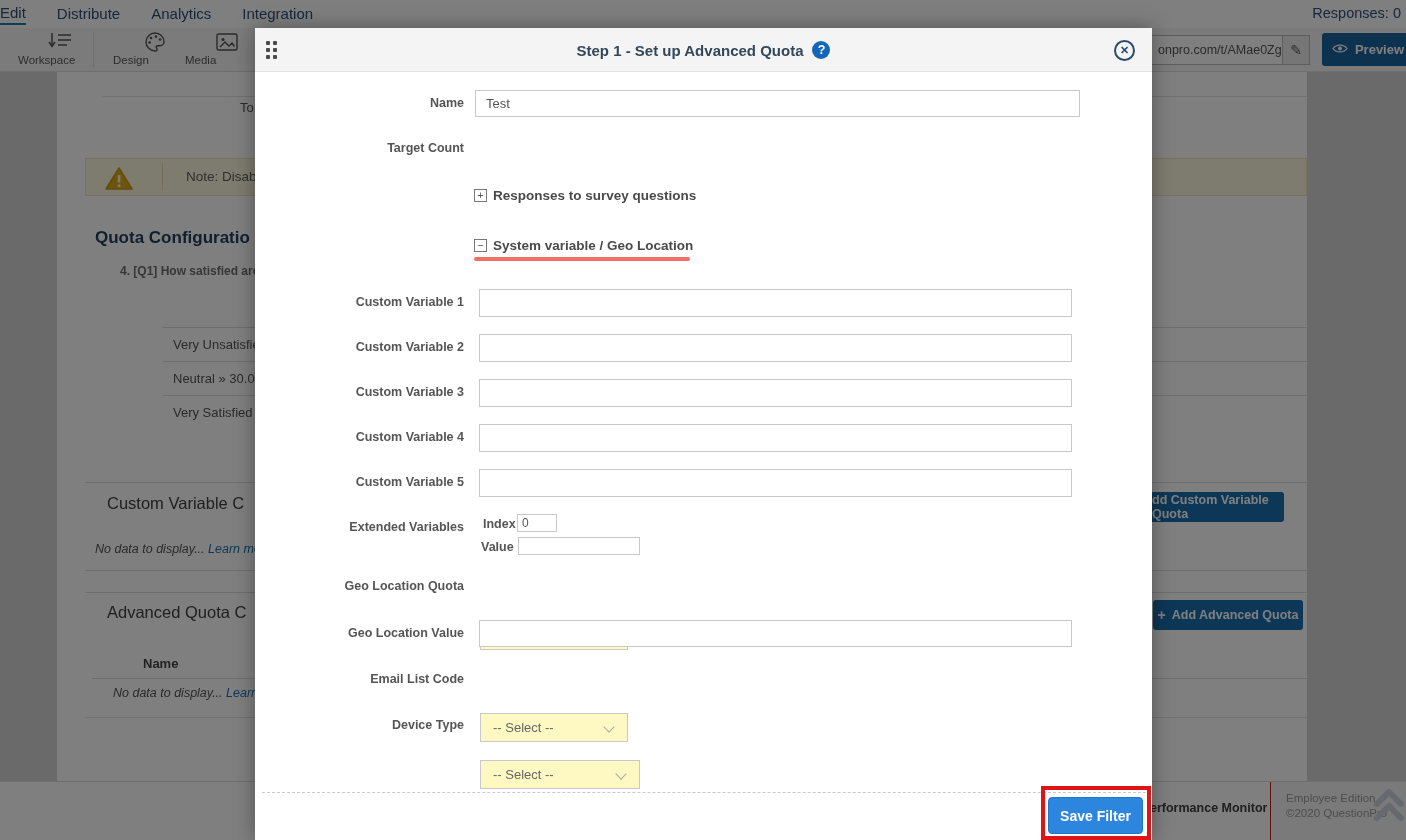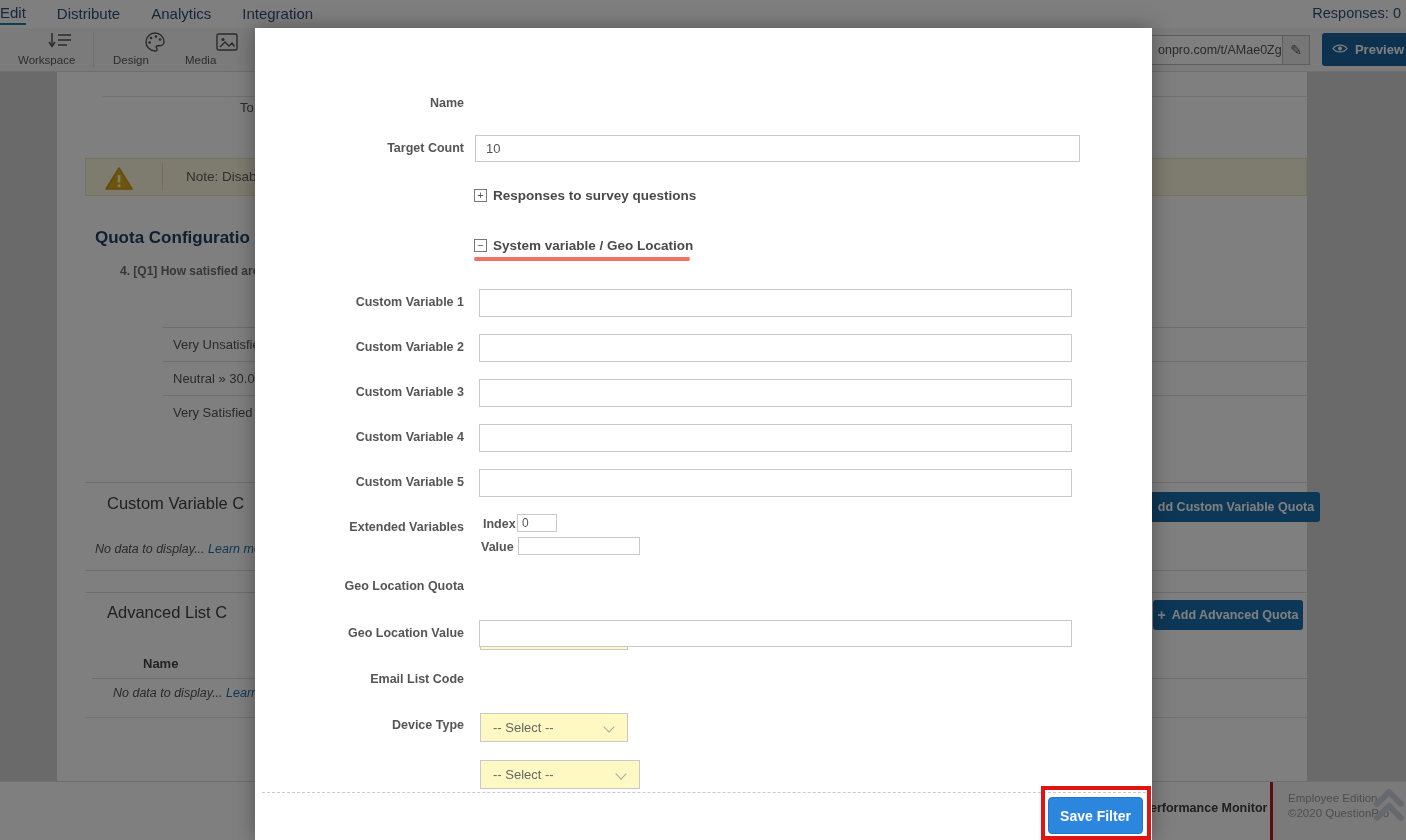--- a/index.html
+++ b/index.html
@@ -35,21 +35,21 @@
   .panel-title { position:absolute; left:107px; font-size:16.5px; color:#404040; }
   .no-data { position:absolute; font-size:12.5px; font-style:italic; color:#555; }
   .learn-link { color:#1b6fae; cursor:pointer; }
   .col-header { position:absolute; left:143px; font-size:13px; font-weight:bold; color:#444; }
 
   .add-btn { position:absolute; height:30px; background:#1b6fae; color:#fff; font-weight:bold; font-size:12.5px; display:flex; align-items:center; justify-content:center; gap:6px; cursor:pointer; }
   .plus-glyph { font-size:14px; font-weight:bold; }
 
   .footer { position:absolute; left:0; top:781px; width:1406px; height:59px; background:#ffffff; border-top:1px solid #ddd; }
   .footer-left-text { position:absolute; left:1150px; top:19px; font-size:12.5px; font-weight:bold; color:#404040; }
-  .edition-box { position:absolute; left:1270px; top:0; width:136px; height:59px; background:#f5f5f5; border-left:3px solid #b91c1c; padding:9px 0 0 15px; }
+  .edition-box { position:absolute; left:1270px; top:0; width:136px; height:59px; background:#f5f5f5; border-left:1px solid #b91c1c; padding:9px 0 0 15px; }
   .edition-line { font-size:11.5px; color:#9a9a9a; line-height:15px; }
   .footer-chevrons { position:absolute; left:1372px; top:3px; }
 
   .hdr-url { position:absolute; left:1140px; top:35px; width:143px; height:30px; background:#fff; border:1px solid #bbb; font-size:12.5px; color:#555; padding-left:17px; font-family:"Liberation Sans",sans-serif; }
   .hdr-pencil { position:absolute; left:1283px; top:35px; width:27px; height:30px; background:#ececec; border:1px solid #bbb; border-left:none; text-align:center; line-height:28px; font-size:14px; color:#555; cursor:pointer; }
   .hdr-preview { position:absolute; left:1322px; top:33px; width:92px; height:33px; background:#1b64a0; border-radius:3px; color:#fff; font-size:13px; font-weight:bold; display:flex; align-items:center; justify-content:center; gap:7px; cursor:pointer; }
 
   
   .overlay { position:absolute; left:0; top:0; width:1406px; height:840px; background:rgba(0,0,0,0.5); z-index:10; }
 
@@ -159,31 +159,31 @@
 
     <div class="hline" style="left:163px; top:255px; width:1144px;"></div>
     <div class="row-text" style="top:265px;">Very Unsatisfie</div>
     <div class="hline" style="left:163px; top:289px; width:1144px;"></div>
     <div class="row-text" style="top:299px;">Neutral » 30.0</div>
     <div class="hline" style="left:163px; top:323px; width:1144px;"></div>
     <div class="row-text" style="top:333px;">Very Satisfied</div>
 
     <div class="hline" style="left:85px; top:410px; width:1222px;"></div>
     <div class="panel-title" style="top:422px;">Custom Variable C</div>
-    <div class="add-btn" style="left:1152px; top:420px; width:168px; border-radius:0 3px 3px 0;">
+    <div class="add-btn" style="left:1152px; top:420px; width:132px; border-radius:0 3px 3px 0;">
       <span>dd Custom Variable Quota</span>
     </div>
     <div class="no-data" style="left:95px; top:470px;">
       <span>No data to display...</span>
       <span class="learn-link">Learn mo</span>
     </div>
     <div class="hline" style="left:85px; top:498px; width:1222px;"></div>
 
     <div class="hline" style="left:85px; top:520px; width:1222px;"></div>
-    <div class="panel-title" style="top:531px;">Advanced List C</div>
+    <div class="panel-title" style="top:531px;">Advanced Quota C</div>
     <div class="add-btn" style="left:1153px; top:528px; width:150px; border-radius:3px;">
       <span class="plus-glyph">+</span>
       <span>Add Advanced Quota</span>
     </div>
     <div class="col-header" style="top:584px;">Name</div>
     <div class="hline" style="left:92px; top:606px; width:1215px;"></div>
     <div class="no-data" style="left:113px; top:614px;">
       <span>No data to display...</span>
       <span class="learn-link">Learn</span>
     </div>
@@ -200,24 +200,39 @@
       <svg width="34" height="38" viewBox="0 0 34 38">
           <path d="M5 19 L17 7 L29 19" fill="none" stroke="#ccd5dd" stroke-width="6" stroke-linecap="round" stroke-linejoin="round"></path>
           <path d="M5 33 L17 21 L29 33" fill="none" stroke="#ccd5dd" stroke-width="6" stroke-linecap="round" stroke-linejoin="round"></path>
         </svg>
     </span>
   </div>
 
   <div class="overlay"></div>
 
   <div class="modal">
+    <div class="modal-header">
+      <div class="drag-handle">
+        <span></span>
+          <span></span>
+          <span></span>
+          <span></span>
+          <span></span>
+          <span></span>
+      </div>
+      <div class="modal-title-wrap">
+        <span class="modal-title">Step 1 - Set up Advanced Quota</span>
+        <span class="help-icon">?</span>
+      </div>
+      <div class="close-btn">✕</div>
+    </div>
 
     <div class="m-label" style="top:68px;">Name</div>
+    <input class="m-input" style="left: 220px; top: 62px; width: 605px; height: 27px;" value="Test">
     <div class="m-label" style="top:113px;">Target Count</div>
-    <input class="m-input" style="left: 220px; top: 107px; width: 605px; height: 27px;" value="10">
 
     <div class="toggle-row" style="top:160px;">
       <span class="toggle-box">+</span>
       <span>Responses to survey questions</span>
     </div>
     <div class="toggle-row" style="top:210px;">
       <span class="toggle-box">−</span>
       <span>System variable / Geo Location</span>
     </div>
     <div class="red-underline"></div>

